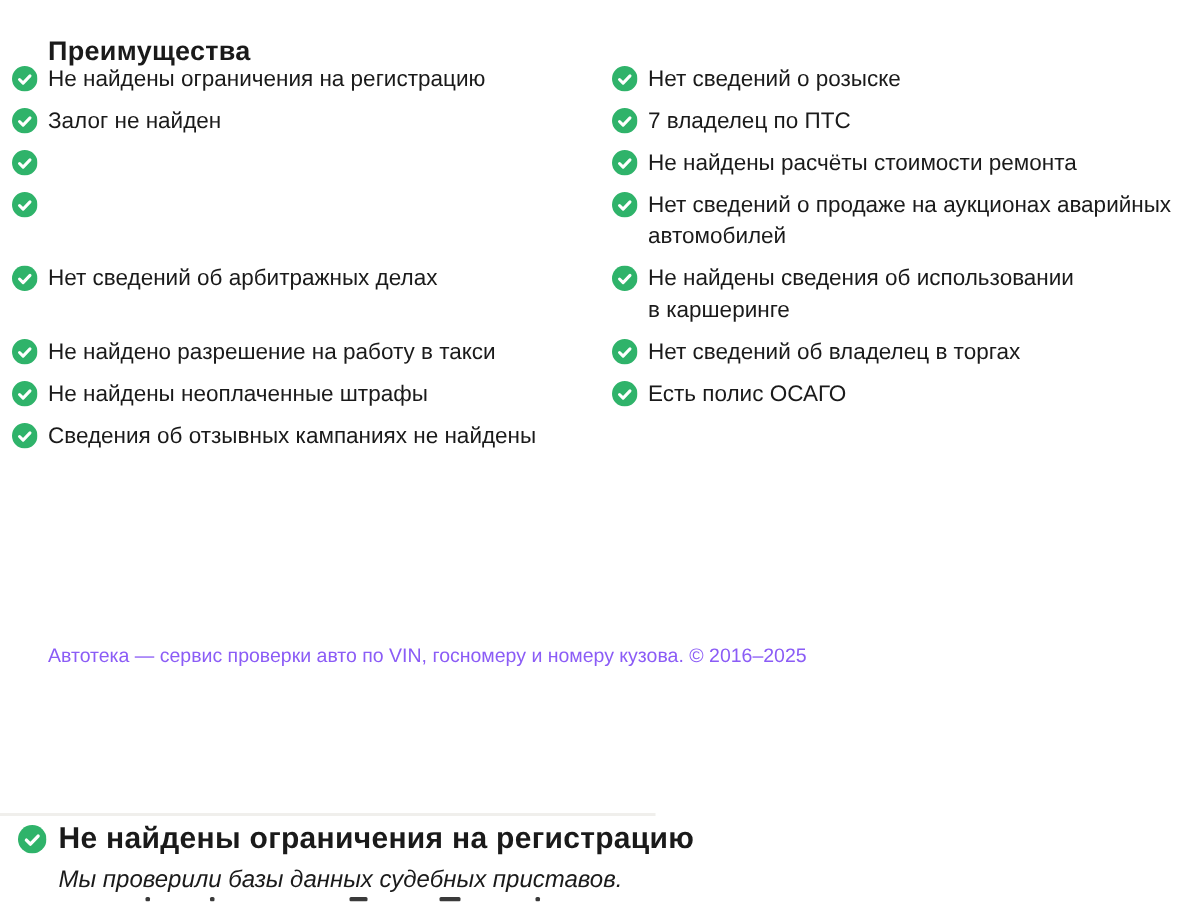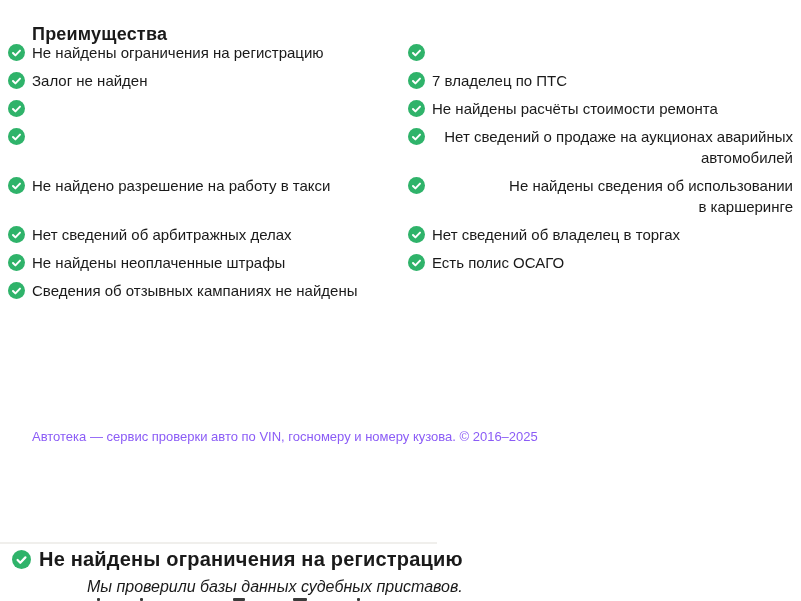--- a/index.html
+++ b/index.html
@@ -4,21 +4,21 @@
 <style>
   html,body{margin:0;padding:0;}
   body{
     width:801px;height:601px;
     background:#ffffff;
     font-family:"Liberation Sans","DejaVu Sans",sans-serif;
     color:#1a1a1a;
     overflow:hidden;
     position:relative;
   }
-  .page{position:relative;width:801px;height:601px;text-align:right;}
+  .page{position:relative;width:801px;height:601px;}
 
   
   .adv-title{
     position:absolute;left:32px;top:8px;
     font-size:18px;font-weight:bold;letter-spacing:.2px;
     color:#1a1a1a;line-height:22px;
   }
   .adv-grid{
     position:absolute;left:8px;top:42px;
     display:grid;
@@ -109,49 +109,50 @@
       <svg class="check" viewBox="0 0 17 17">
           <circle class="check-circle" cx="8.5" cy="8.5" r="8.5"></circle>
           <path class="check-tick" d="M5 9l2.4 2.4 4.6-4.8"></path>
         </svg>
     </div>
     <div class="adv-item">
       <svg class="check" viewBox="0 0 17 17">
           <circle class="check-circle" cx="8.5" cy="8.5" r="8.5"></circle>
           <path class="check-tick" d="M5 9l2.4 2.4 4.6-4.8"></path>
         </svg>
+      <span class="txt">Нет сведений об арбитражных делах</span>
+    </div>
+    <div class="adv-item">
+      <svg class="check" viewBox="0 0 17 17">
+          <circle class="check-circle" cx="8.5" cy="8.5" r="8.5"></circle>
+          <path class="check-tick" d="M5 9l2.4 2.4 4.6-4.8"></path>
+        </svg>
       <span class="txt">Не найдено разрешение на работу в такси</span>
     </div>
     <div class="adv-item">
       <svg class="check" viewBox="0 0 17 17">
           <circle class="check-circle" cx="8.5" cy="8.5" r="8.5"></circle>
           <path class="check-tick" d="M5 9l2.4 2.4 4.6-4.8"></path>
         </svg>
-      <span class="txt">Нет сведений об арбитражных делах</span>
-    </div>
-    <div class="adv-item">
-      <svg class="check" viewBox="0 0 17 17">
-          <circle class="check-circle" cx="8.5" cy="8.5" r="8.5"></circle>
-          <path class="check-tick" d="M5 9l2.4 2.4 4.6-4.8"></path>
-        </svg>
       <span class="txt">Не найдены неоплаченные штрафы</span>
     </div>
     <div class="adv-item">
       <svg class="check" viewBox="0 0 17 17">
           <circle class="check-circle" cx="8.5" cy="8.5" r="8.5"></circle>
           <path class="check-tick" d="M5 9l2.4 2.4 4.6-4.8"></path>
         </svg>
       <span class="txt">Сведения об отзывных кампаниях не найдены</span>
     </div>
 
     <div class="adv-item">
       <svg class="check" viewBox="0 0 17 17">
           <circle class="check-circle" cx="8.5" cy="8.5" r="8.5"></circle>
           <path class="check-tick" d="M5 9l2.4 2.4 4.6-4.8"></path>
         </svg>
+      <span class="txt">Нет сведений о розыске</span>
     </div>
     <div class="adv-item">
       <svg class="check" viewBox="0 0 17 17">
           <circle class="check-circle" cx="8.5" cy="8.5" r="8.5"></circle>
           <path class="check-tick" d="M5 9l2.4 2.4 4.6-4.8"></path>
         </svg>
       <span class="txt">7 владелец по ПТС</span>
     </div>
     <div class="adv-item">
       <svg class="check" viewBox="0 0 17 17">

